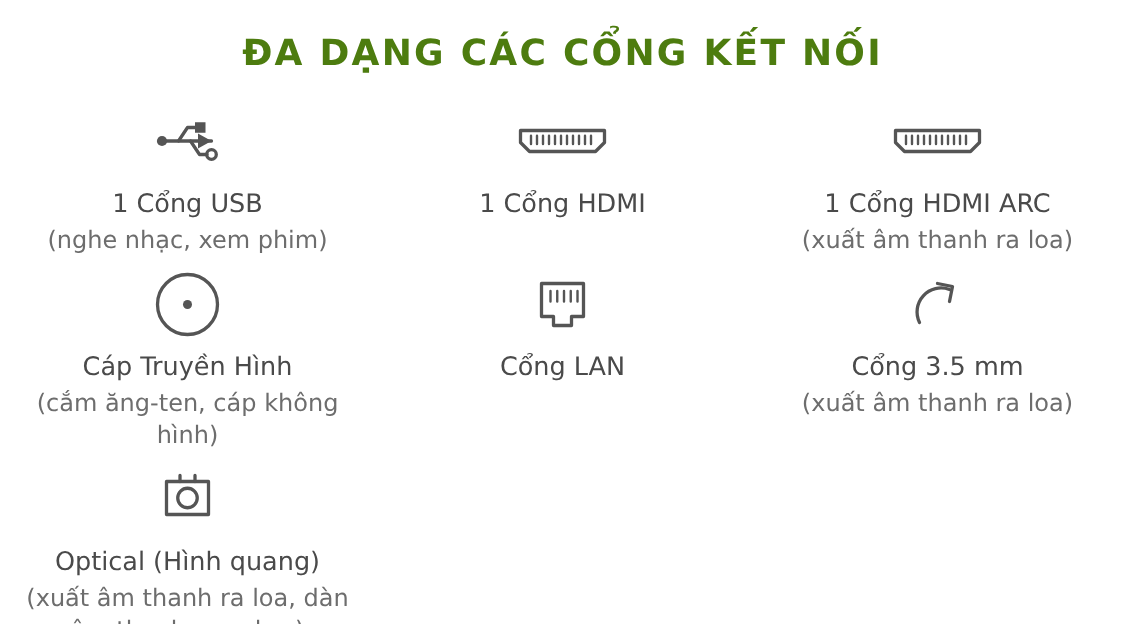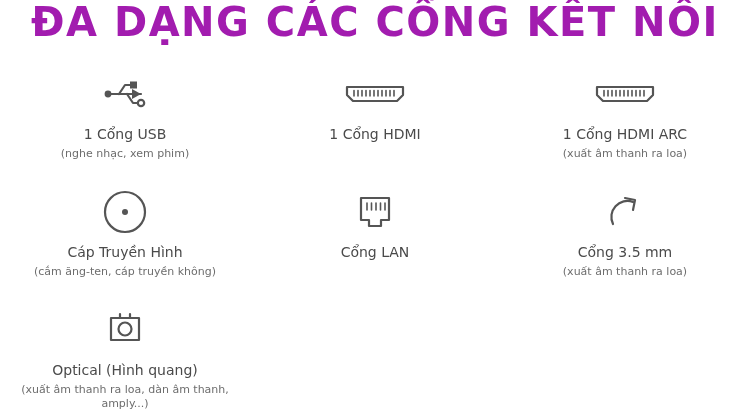--- a/index.html
+++ b/index.html
@@ -15,24 +15,25 @@
     overflow: hidden;
   }
   .page {
     position: relative;
     width: 750px;
     height: 416px;
     box-sizing: border-box;
   }
   .title {
     text-align: center;
-    font-size: 40px;
+    font-size: 24px;
     font-weight: 700;
     letter-spacing: 1.5px;
-    color: #a21caf;
+    color: #4d7c0f;
+    padding-top: 22px;
     line-height: 1.1;
   }
   .grid {
     position: absolute;
     top: 62px;
     left: 0;
     width: 750px;
     height: 354px;
     display: grid;
     grid-template-columns: 1fr 1fr 1fr;
@@ -46,28 +47,28 @@
     padding-top: 6px;
     box-sizing: border-box;
   }
   .icon-wrap {
     height: 52px;
     display: flex;
     align-items: center;
     justify-content: center;
   }
   .cell-label {
-    font-size: 14px;
+    font-size: 17px;
     color: #4a4a4a;
     text-align: center;
     margin-top: 6px;
     line-height: 1.25;
   }
   .cell-sub {
-    font-size: 11px;
+    font-size: 16px;
     color: #6d6d6d;
     text-align: center;
     margin-top: 3px;
     line-height: 1.3;
     max-width: 240px;
   }
   svg { display: block; }
   .stroke {
     fill: none;
     stroke: #555555;
@@ -126,21 +127,21 @@
 
 
     <div class="cell">
       <div class="icon-wrap">
         <svg width="48" height="48" viewBox="0 0 48 48">
           <circle class="stroke" cx="24" cy="24" r="20"></circle>
           <circle class="fillc" cx="24" cy="24" r="3"></circle>
         </svg>
       </div>
       <div class="cell-label">Cáp Truyền Hình</div>
-      <div class="cell-sub">(cắm ăng-ten, cáp truyền không)</div>
+      <div class="cell-sub">(cắm ăng-ten, cáp không hình)</div>
     </div>
 
     <div class="cell">
       <div class="icon-wrap">
         <svg width="44" height="44" viewBox="0 0 44 44">
           <path class="stroke" d="M8 8 H36 V30 H28 V36 H16 V30 H8 Z"></path>
           <path class="stroke" style="stroke-width:1.6" d="M14 13 V20 M18.5 13 V20 M23 13 V20 M27.5 13 V20 M32 13 V20"></path>
         </svg>
       </div>
       <div class="cell-label">Cổng LAN</div>

